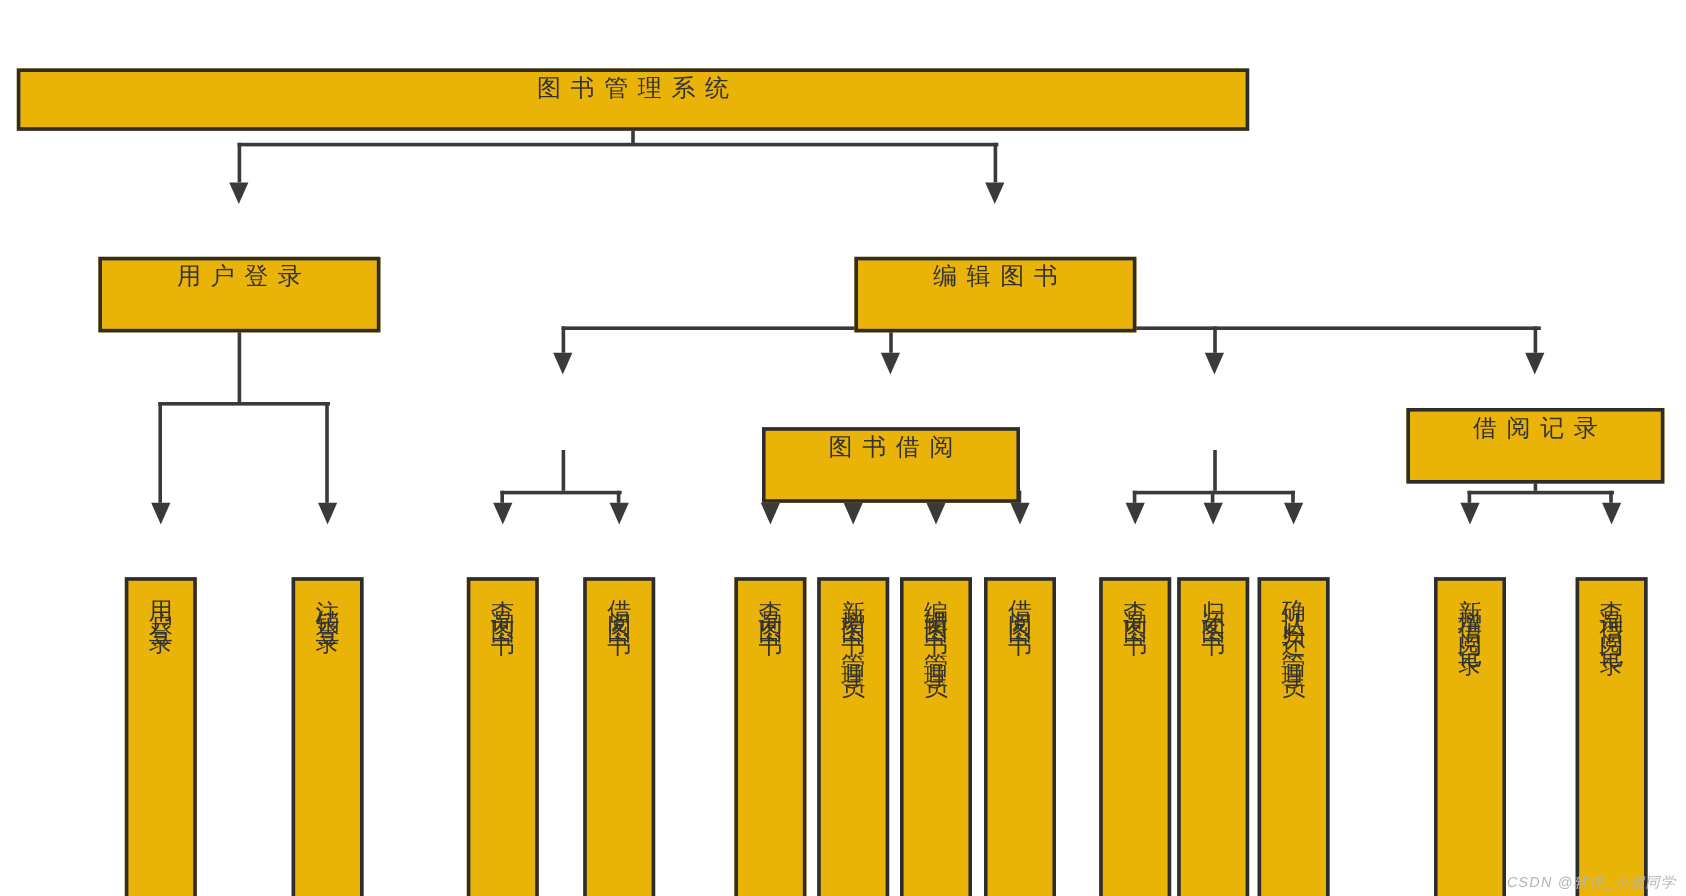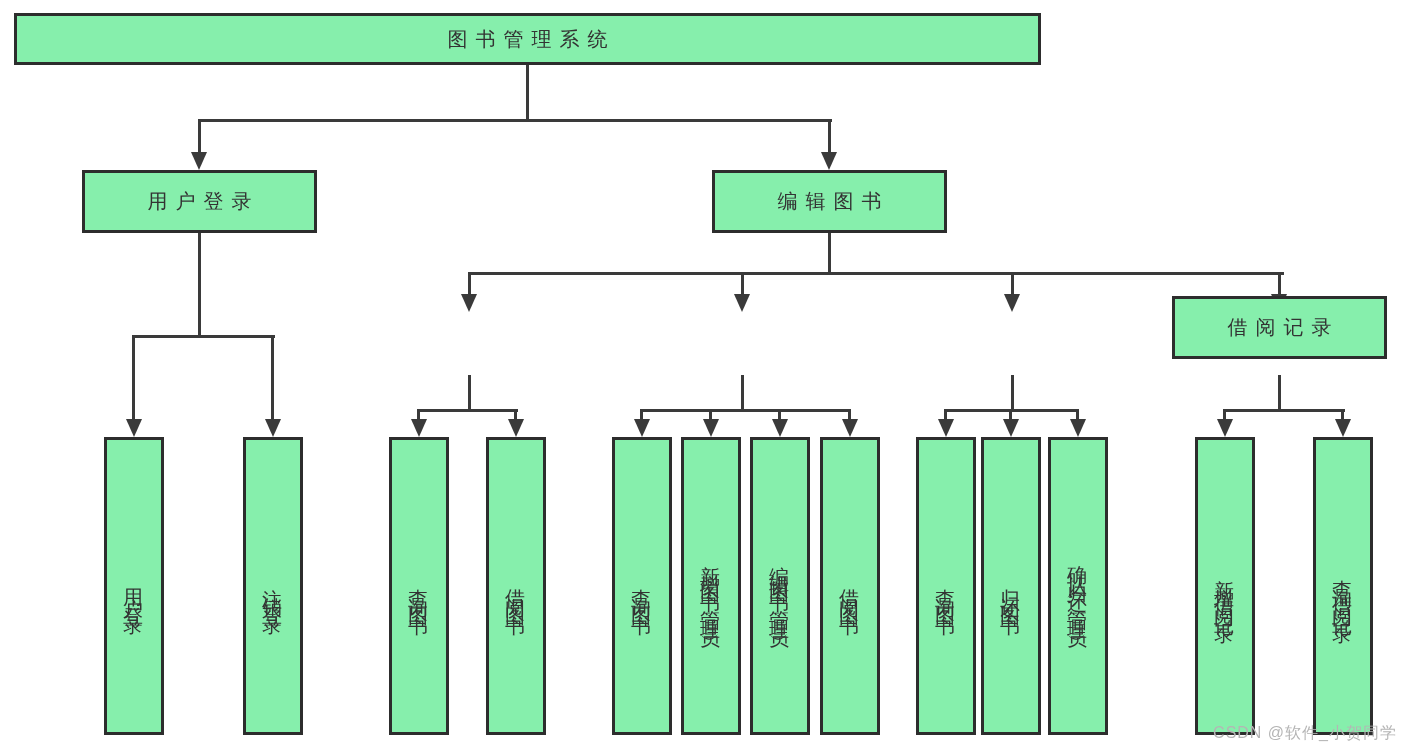--- a/index.html
+++ b/index.html
@@ -12,26 +12,27 @@
   html,body{margin:0;padding:0;background:#fff;}
   .canvas{
     position:relative;
     width:1405px;height:747px;
     background:var(--bg);
     font-family:"Liberation Sans", sans-serif;
     overflow:hidden;
   }
   .box{
     position:absolute;
-    background:#86efac;
+    background:#eab308;
     border:3px solid var(--border);
     box-sizing:border-box;
-    display:flex;align-items:center;justify-content:center;
+    display:flex;justify-content:center;
     color:var(--text);
     z-index:2;
+    margin-top:44px;
   }
   .hlbl{
     font-size:20px;
     letter-spacing:8px;
     margin-right:-8px;
     white-space:nowrap;
   }
   .vbox{top:437px;height:298px;width:60px;}
   .vlbl{
     writing-mode:vertical-rl;
@@ -45,25 +46,26 @@
   .arr{
     position:absolute;width:0;height:0;
     border-left:8px solid transparent;
     border-right:8px solid transparent;
     border-top:18px solid var(--line);
     z-index:1;
   }
   .watermark{
     position:absolute;
     right:8px;bottom:3px;
-    font-size:16px;
+    font-size:12px;
     color:var(--wm);
     letter-spacing:1px;
     z-index:5;
     white-space:nowrap;
+    font-style:italic;
   }
 </style>
 </head>
 <body>
 
 <div class="canvas">
 
   <div class="box" style="left:14px;top:13px;width:1027px;height:52px">
     <span class="hlbl">图书管理系统</span>
   </div>
@@ -93,20 +95,23 @@
   <div class="lh" style="left:468px;top:272px;width:816px"></div>
   <div class="lv" style="left:468px;top:272px;height:22px"></div>
   <div class="lv" style="left:741px;top:272px;height:22px"></div>
   <div class="lv" style="left:1011px;top:272px;height:22px"></div>
   <div class="lv" style="left:1278px;top:272px;height:22px"></div>
   <div class="arr" style="left:461px;top:294px"></div>
   <div class="arr" style="left:734px;top:294px"></div>
   <div class="arr" style="left:1004px;top:294px"></div>
   <div class="arr" style="left:1271px;top:294px"></div>
 
+  <div class="box" style="left:635px;top:312px;width:215px;height:63px">
+    <span class="hlbl">图书借阅</span>
+  </div>
   <div class="box" style="left:1172px;top:296px;width:215px;height:63px">
     <span class="hlbl">借阅记录</span>
   </div>
 
   <div class="lv" style="left:468px;top:375px;height:34px"></div>
   <div class="lh" style="left:417px;top:409px;width:101px"></div>
   <div class="lv" style="left:417px;top:409px;height:10px"></div>
   <div class="lv" style="left:514px;top:409px;height:10px"></div>
   <div class="arr" style="left:411px;top:419px"></div>
   <div class="arr" style="left:508px;top:419px"></div>

